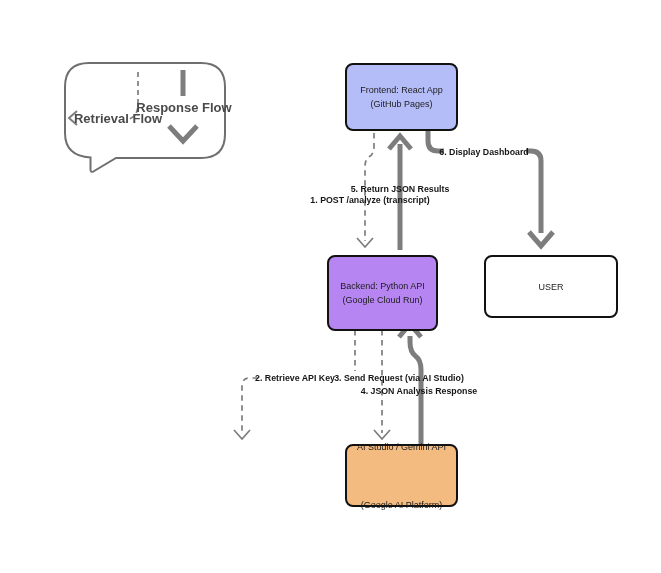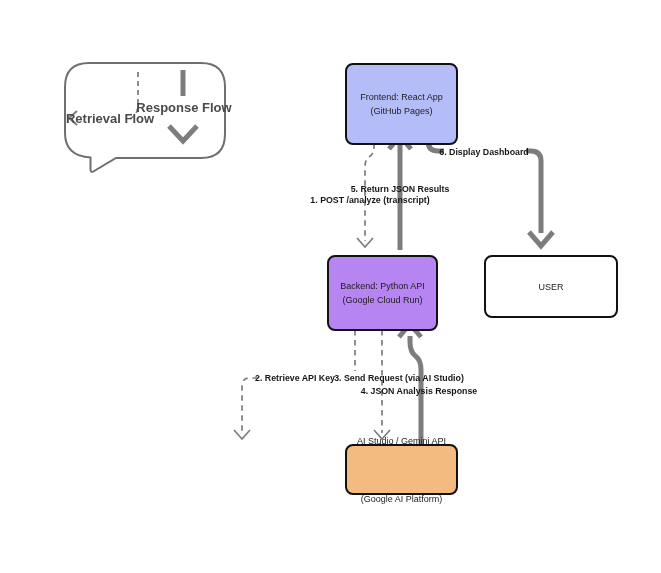--- a/index.html
+++ b/index.html
@@ -7,42 +7,42 @@
     position:relative;width:661px;height:573px;background:#ffffff;
     font-family:"Liberation Sans",sans-serif;overflow:hidden;
   }
   #arrow-layer{position:absolute;left:0;top:0;width:661px;height:573px;}
 
   .node{
     position:absolute;display:flex;flex-direction:column;align-items:center;justify-content:center;
     border:2.2px solid #111111;border-radius:8px;box-sizing:border-box;
     font-size:9px;font-weight:500;color:#1c1c1c;text-align:center;line-height:14px;
   }
-  .node-frontend{left:345px;top:63px;width:113px;height:82px;}
+  .node-frontend{left:345px;top:63px;width:113px;height:68px;}
   .node-backend{left:327px;top:255px;width:111px;height:76px;}
   .node-user{left:484px;top:255px;width:134px;height:63px;}
   .node-secret{left:187px;top:445px;width:111px;height:63px;}
-  .node-aistudio{left:345px;top:444px;width:113px;height:51px;gap:44px;}
+  .node-aistudio{left:345px;top:444px;width:113px;height:63px;gap:44px;}
 
   .edge-label{
     position:absolute;transform:translate(-50%,-50%);
     font-size:8.8px;font-weight:700;color:#161616;white-space:nowrap;
   }
   .lbl-1{left:370px;top:200px;}
   .lbl-2{left:295px;top:378px;}
   .lbl-3{left:379px;top:378px;margin-left:20px;}
   .lbl-4{left:419px;top:391px;}
   .lbl-5{left:400px;top:189px;}
   .lbl-6{left:484px;top:152px;}
 
   .legend-label{
     position:absolute;transform:translate(-50%,-50%);
     font-size:13px;font-weight:600;color:#4a4a4a;white-space:nowrap;
   }
-  .lbl-retrieval{left:96px;top:118px;padding-left:28px;}
+  .lbl-retrieval{left:104px;top:118px;padding-left:28px;}
   .lbl-response{left:184px;top:107px;}
 </style>
 </head>
 <body>
 
 <div id="canvas">
 
   <svg id="arrow-layer" viewBox="0 0 661 573" xmlns="http://www.w3.org/2000/svg">
 
     <g>

